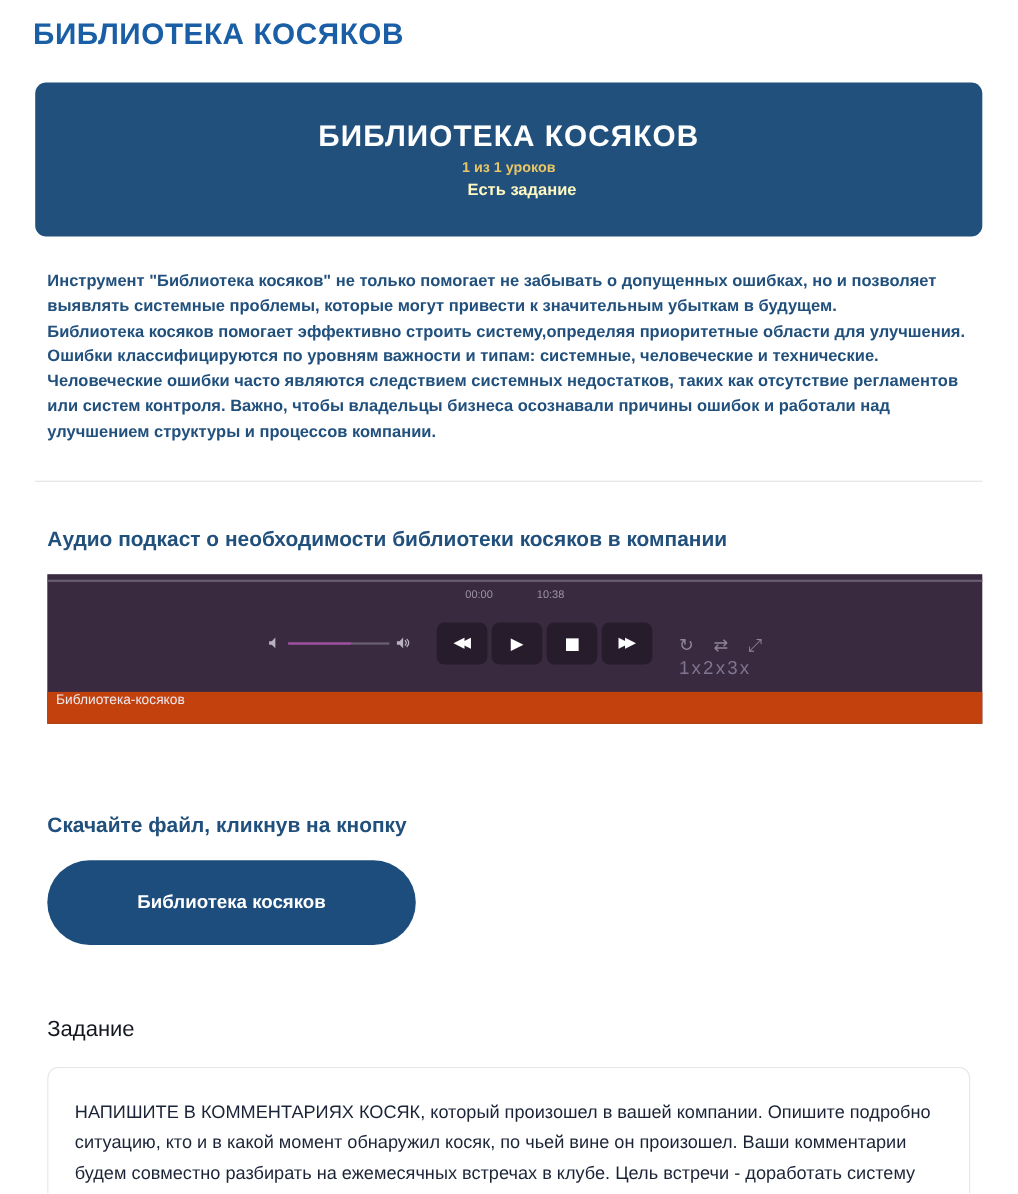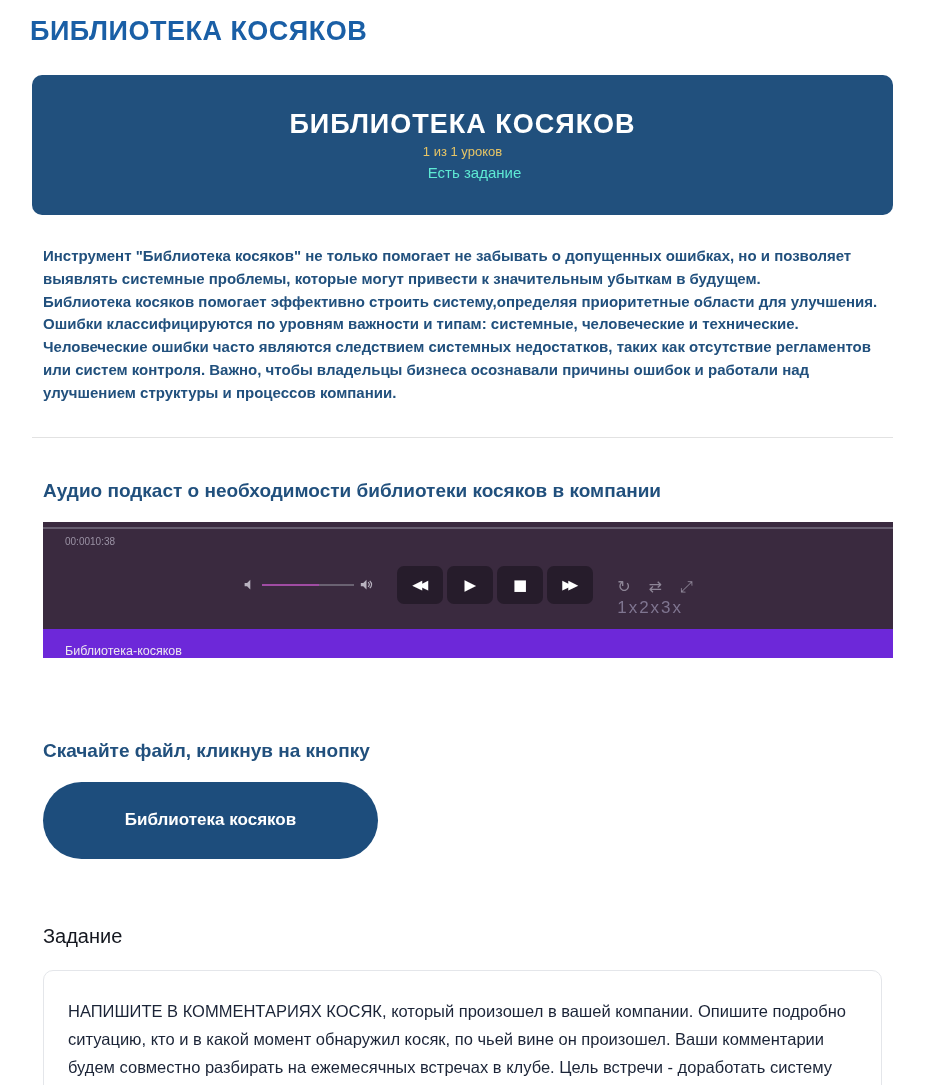--- a/index.html
+++ b/index.html
@@ -13,55 +13,55 @@
     font-size:27px;font-weight:800;letter-spacing:.5px;
     color:#1a5fa6;
   }
   
   .banner{
     margin:28px 32px 0 32px;height:140px;border-radius:10px;
     background:#21507d;color:#ffffff;
     display:flex;flex-direction:column;align-items:center;justify-content:center;
   }
   .banner-title{font-size:27px;font-weight:700;letter-spacing:1px;}
-  .banner-lessons{margin-top:4px;font-size:13px;font-weight:400;color:#e7c566;}
-  .banner-task{margin-top:5px;font-size:15px;font-weight:400;color:#5eead4;margin-left:24px;}
+  .banner-lessons{margin-top:4px;font-size:13px;font-weight:700;color:#e7c566;}
+  .banner-task{margin-top:5px;font-size:15px;font-weight:700;color:#fef9c3;margin-left:24px;}
   
   .intro{margin:30px 45px 0 43px;color:#21507d;font-size:15px;font-weight:700;line-height:1.52;}
   .intro p{margin:0;}
   .divider{margin:32px 32px 0 32px;border:none;border-top:1px solid #e2e2e2;height:0;}
   
   .section-heading{margin:42px 45px 0 43px;font-size:19px;font-weight:700;color:#21507d;}
   .task-heading{margin:66px 45px 0 43px;font-size:20px;font-weight:400;color:#14171f;}
   
   .player{
     margin:20px 32px 0 43px;height:136px;background:#3a2a3f;
     display:flex;flex-direction:column;position:relative;
   }
   .seek{margin-top:5px;height:2px;background:#675e70;width:100%;}
-  .times{display:flex;justify-content:flex-start;padding:0 22px;margin-top:7px;
-    font-size:10px;color:#9a92a4;}
+  .times{display:flex;justify-content:center;padding:0 22px;margin-top:7px;
+    font-size:10px;color:#9a92a4;gap:40px;}
   .controls{flex:1;display:flex;align-items:center;justify-content:center;gap:24px;margin-top:-6px;}
   .volume{display:flex;align-items:center;gap:6px;}
   .vol-track{width:92px;height:2px;background:#6a6272;position:relative;}
   .vol-fill{position:absolute;left:0;top:0;height:2px;width:62%;background:#a04ca3;}
   .vol-icon{width:13px;height:13px;display:block;}
   .buttons{display:flex;gap:4px;}
   .pbtn{
     width:46px;height:38px;border:none;border-radius:7px;background:#261c2b;
     color:#ffffff;font-size:15px;display:flex;align-items:center;justify-content:center;
     cursor:pointer;padding:0;font-family:"DejaVu Sans",sans-serif;
   }
   .dbl{letter-spacing:-4px;margin-right:4px;font-size:13px;}
   .right-group{display:flex;flex-direction:column;align-items:center;margin-top:26px;}
   .mode-icons{display:flex;gap:18px;font-size:16px;color:#8d8596;font-family:"DejaVu Sans",sans-serif;}
   .mode-icons span{cursor:pointer;}
   .speed{margin-top:2px;font-size:17px;letter-spacing:2px;color:#7f7590;cursor:pointer;align-self:flex-start;}
-  .player-footer{height:29px;background:#6d28d9;display:flex;align-items:flex-end;
-    padding-left:22px;font-size:12.5px;color:#ece8ef;}
+  .player-footer{height:29px;background:#c2410c;display:flex;align-items:flex-start;
+    padding-left:8px;font-size:12.5px;color:#ece8ef;}
   
   .download-btn{
     margin:20px 0 0 43px;width:335px;height:77px;border:none;border-radius:40px;
     background:#1d4d7c;color:#ffffff;font-size:17px;font-weight:800;
     font-family:"Liberation Sans",sans-serif;cursor:pointer;
   }
   
   .task-box{
     margin:22px 43px 0 43px;border:1px solid #e4e6ea;border-radius:10px;
     padding:26px 28px 80px 24px;

